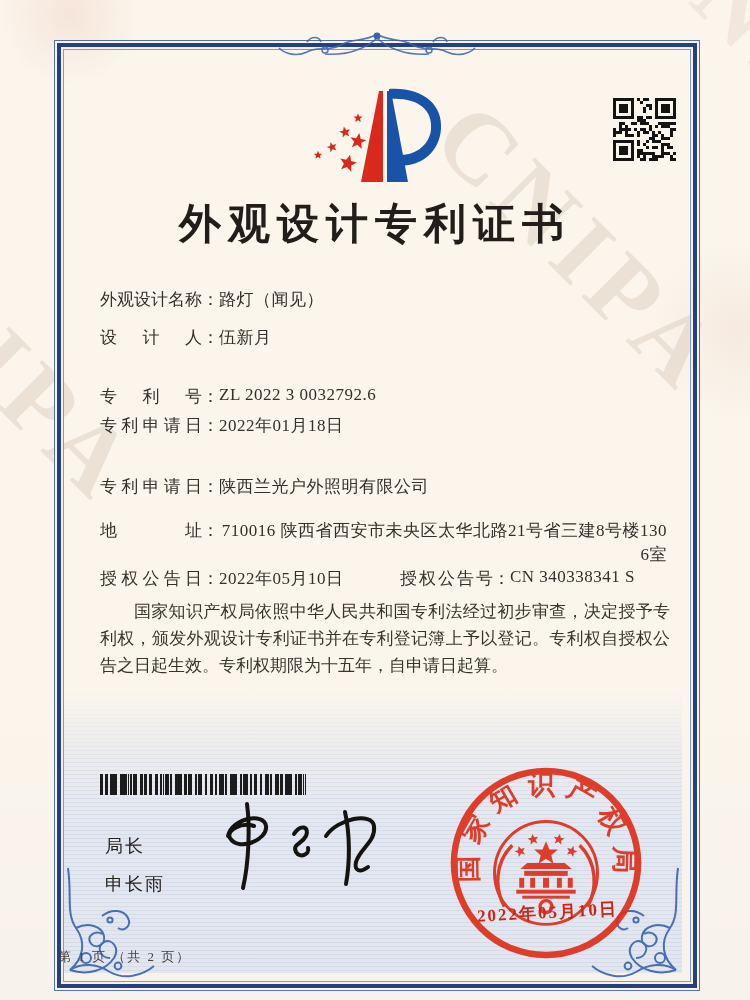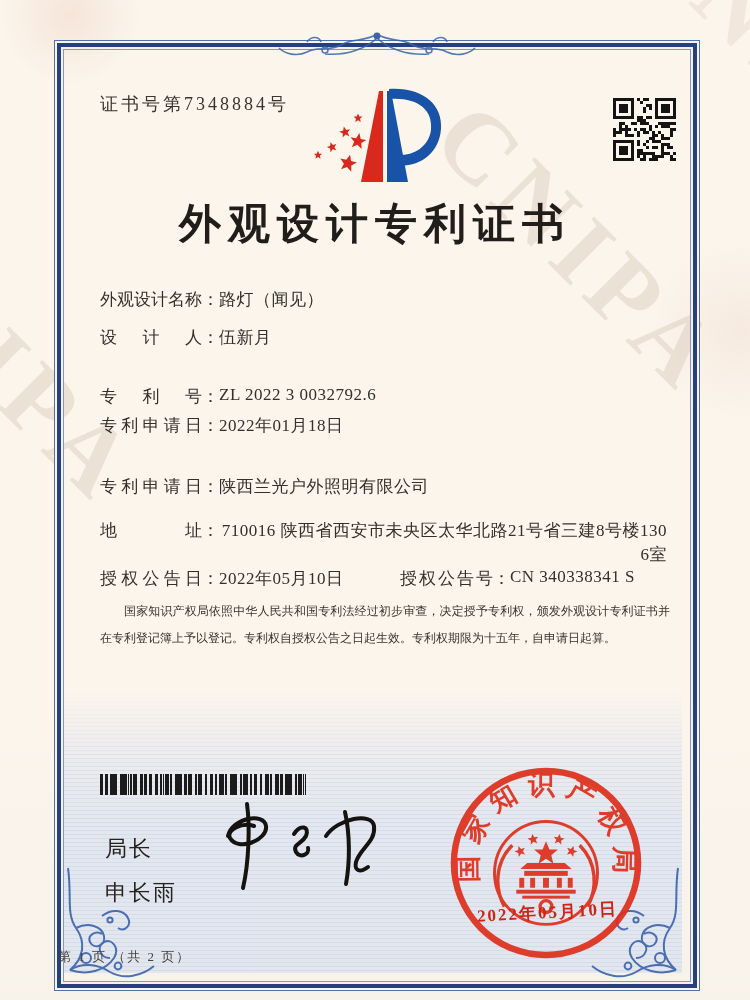--- a/index.html
+++ b/index.html
@@ -45,32 +45,32 @@
     font-size:42px;font-weight:bold;letter-spacing:7px;color:#211d1a;
   }
   .fields{position:absolute;left:100px;top:280px;width:560px;font-size:17px;color:#33302b;}
   .frow{position:absolute;left:0;white-space:nowrap;}
   .flabel{display:inline-block;width:102px;text-align:justify;text-align-last:justify;vertical-align:top;}
   .fvalue{display:inline-block;vertical-align:top;letter-spacing:.5px;}
   .fvalue.wrap{white-space:normal;width:448px;word-break:break-all;line-height:24px;text-align:right;}
   .pair2{position:absolute;left:300px;top:0;}
   .body-text{
     position:absolute;left:100px;top:598px;width:570px;
-    font-size:12px;line-height:27px;color:#3a332c;text-align:justify;word-break:break-all;
+    font-size:17px;line-height:27px;color:#3a332c;text-align:justify;word-break:break-all;
   }
   .body-text p{margin:0;text-indent:2em;}
   .barcode{
     position:absolute;left:100px;top:774px;width:206px;height:21px;
     background:
       repeating-linear-gradient(90deg,#1b1b1b 0 2px,transparent 2px 5px),
       repeating-linear-gradient(90deg,#1b1b1b 0 1px,transparent 1px 7px),
       repeating-linear-gradient(90deg,#1b1b1b 0 3px,transparent 3px 11px);
   }
   .signer{position:absolute;left:105px;top:834px;font-family:"Liberation Sans","DejaVu Sans",sans-serif;
-          font-size:22px;color:#26221e;font-weight:500;}
+          font-size:18px;color:#26221e;font-weight:500;}
   .signer div{margin-bottom:14px;letter-spacing:2px;}
   .signature{position:absolute;left:198px;top:792px;width:215px;height:112px;}
   .seal{position:absolute;left:447px;top:764px;width:198px;height:198px;opacity:.92;}
   .seal-date{
     position:absolute;left:477px;top:901px;font-size:17px;font-weight:bold;color:#cf2413;
     letter-spacing:2px;transform:rotate(-3deg);white-space:nowrap;
   }
   .footer{position:absolute;left:58px;top:948px;width:630px;text-align:left;
           font-size:13px;letter-spacing:2px;color:#47423c;}
   .corner{position:absolute;width:108px;height:112px;}
@@ -123,21 +123,20 @@
       <path d="M8,104 C26,110 44,104 52,92 C58,82 50,72 42,76 C34,80 38,92 48,92"></path>
       <path d="M14,62 C26,56 40,60 42,70 C44,80 32,84 28,76 C25,69 34,64 40,68"></path>
       <path d="M8,104 C20,96 36,98 48,106 C62,114 80,110 92,100"></path>
       <circle cx="24" cy="92" r="5"></circle>
         <circle cx="56" cy="100" r="3.4"></circle>
       <path d="M40,50 C50,42 62,44 66,52 C70,60 62,66 56,62"></path>
       <circle cx="48" cy="54" r="2.6"></circle>
     </g>
   </svg>
 
-  <div class="cert-no">证书号第7348884号</div>
 
   <svg class="qr" id="qr-svg" viewBox="0 0 63 63">
       <rect x="24" y="0" width="3" height="3" fill="#141414"></rect>
       <rect x="30" y="0" width="3" height="3" fill="#141414"></rect>
       <rect x="33" y="0" width="3" height="3" fill="#141414"></rect>
       <rect x="27" y="3" width="3" height="3" fill="#141414"></rect>
       <rect x="33" y="6" width="3" height="3" fill="#141414"></rect>
       <rect x="36" y="6" width="3" height="3" fill="#141414"></rect>
       <rect x="30" y="9" width="3" height="3" fill="#141414"></rect>
       <rect x="36" y="9" width="3" height="3" fill="#141414"></rect>

